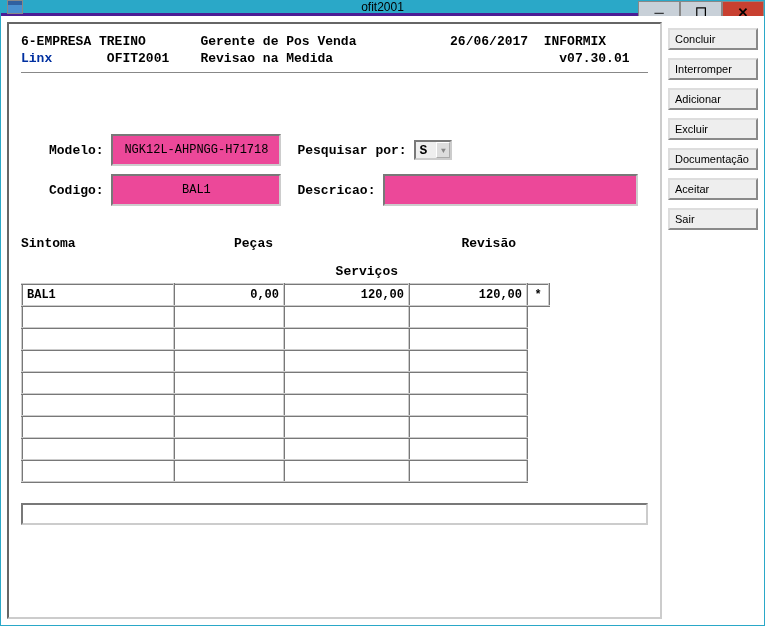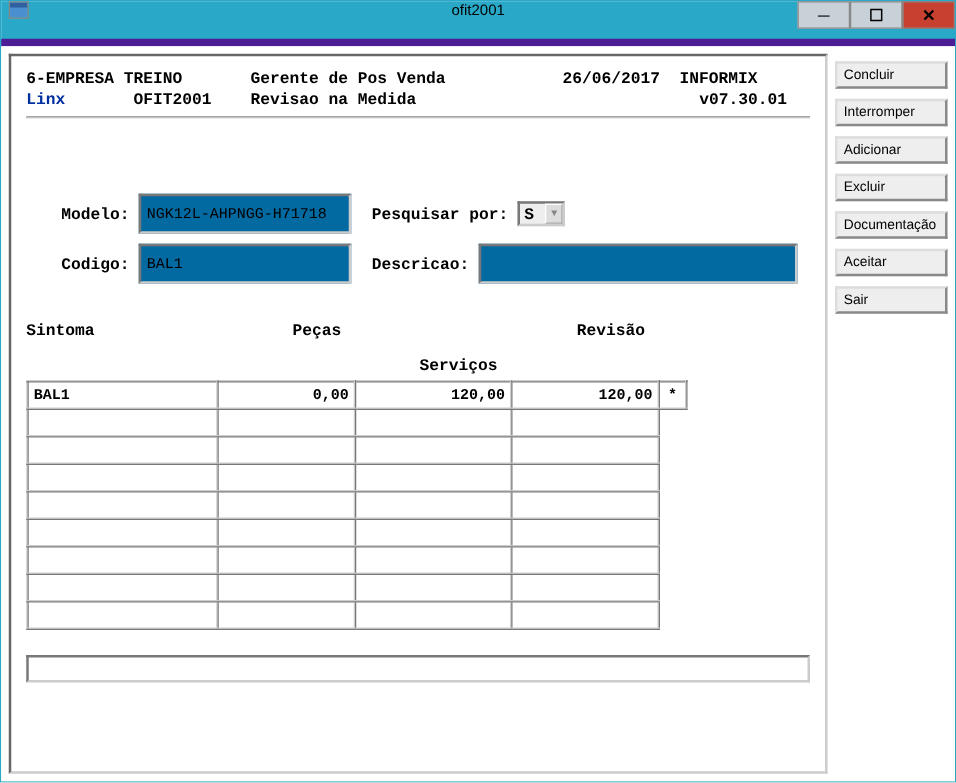--- a/index.html
+++ b/index.html
@@ -15,27 +15,27 @@
     }
     .window {
       width: 765px;
       height: 626px;
       background: #fff;
       border: 1px solid #2aa8c8;
       display: flex;
       flex-direction: column;
     }
     .titlebar {
-      height: 36px;
+      height: 15px;
       background: #2aa8c8;
       display: flex;
-      align-items: flex-start;
+      align-items: center;
       justify-content: space-between;
       padding-left: 6px;
-      border-bottom: 6px solid #4c1d95;
+      border-bottom: 3px solid #4c1d95;
     }
     .titlebar-left {
       display: flex;
       align-items: center;
       gap: 6px;
     }
     .titlebar-icon {
       width: 16px;
       height: 14px;
       background: linear-gradient(to bottom, #fff 0%, #fff 30%, #4a90d0 30%, #4a90d0 100%);
@@ -132,25 +132,26 @@
       margin-bottom: 8px;
       font-family: "Courier New", monospace;
       font-size: 13px;
       font-weight: bold;
     }
     .form-label {
       white-space: pre;
     }
     .form-input {
       border: 2px inset #ccc;
-      background: #0369a1;
+      background: #ec4899;
       height: 20px;
       padding: 14px 4px;
       font-family: "Courier New", monospace;
       font-size: 12px;
+      text-align: center;
     }
     .dropdown {
       border: 2px inset #ccc;
       background: #eee;
       height: 20px;
       width: 38px;
       display: flex;
       align-items: center;
       justify-content: space-between;
       padding-left: 3px;

